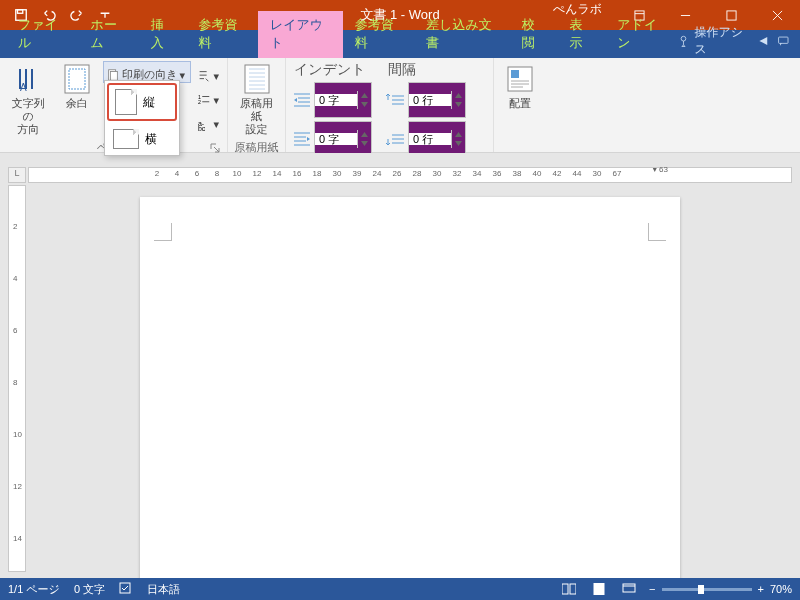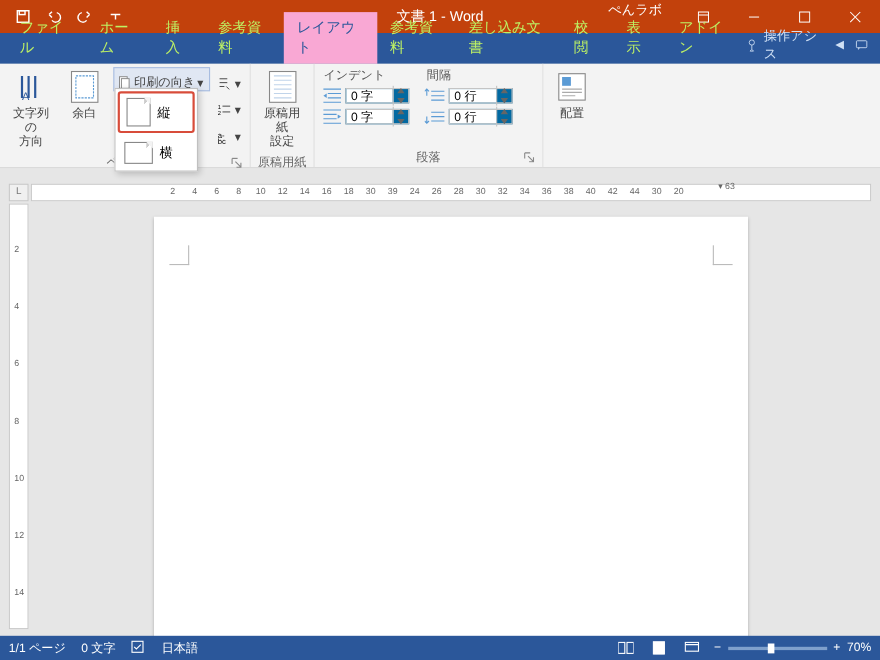--- a/index.html
+++ b/index.html
@@ -32,24 +32,24 @@
 .dlg-launch { position: absolute; right: 0; bottom: 1px; width: 12px; height: 12px; }
 .dlg-launch svg { width: 10px; height: 10px; stroke: #888; fill: none; }
 
 .bigbtn { display: flex; flex-direction: column; align-items: center; justify-content: center; width: 46px; padding: 2px; font-size: 11px; text-align: center; line-height: 1.2; color: #444; }
 .bigbtn .ico { width: 32px; height: 32px; display: flex; align-items: center; justify-content: center; margin-bottom: 2px; }
 .smallstack { display: flex; flex-direction: column; gap: 2px; font-size: 11px; color: #444; }
 .smallstack .srow { display: flex; align-items: flex-end; gap: 2px; height: 22px; padding: 0 2px; }
 .smallstack svg { width: 14px; height: 14px; }
 
 .indent-block { display: flex; flex-direction: column; gap: 3px; }
-.indent-block .hdr { font-size: 11px; color: #555; padding-left: 2px; }
+.indent-block .hdr { font-size: 14px; color: #555; padding-left: 2px; }
 .indrow { display: flex; align-items: center; gap: 2px; }
 .indrow .ico { width: 20px; height: 16px; display: flex; align-items: center; justify-content: center; }
-.spinner { display: flex; align-items: center; border: 1px solid #c4c4c4; background: #0369a1; height: 14px; }
+.spinner { display: flex; align-items: center; border: 1px solid #c4c4c4; background: #701a75; height: 36px; }
 .spinner input { width: 42px; border: none; padding: 0 4px; font-size: 11px; outline: none; }
 .spinner .spins { width: 14px; display: flex; flex-direction: column; border-left: 1px solid #c4c4c4; }
 .spinner .spins div { height: 9px; display: flex; align-items: center; justify-content: center; }
 .spinner .spins svg { width: 7px; height: 5px; fill: #666; }
 
 
 .orient-dd { position: absolute; left: 104px; top: 22px; width: 76px; background: #fff; border: 1px solid #c0c0c0; box-shadow: 2px 2px 6px rgba(0,0,0,.2); z-index: 10; }
 .orient-item { display: flex; align-items: center; gap: 6px; padding: 6px 8px; font-size: 12px; }
 .orient-item.hilite { border: 2px solid #d84c3a; border-radius: 3px; margin: 2px; padding: 4px 6px; }
 .orient-item .pic { width: 22px; height: 26px; border: 1px solid #888; background: #fff; position: relative; }
@@ -413,21 +413,21 @@
         <span>28</span>
         <span>30</span>
         <span>32</span>
         <span>34</span>
         <span>36</span>
         <span>38</span>
         <span>40</span>
         <span>42</span>
         <span>44</span>
         <span>30</span>
-        <span>20</span>
+        <span>67</span>
       </div>
   </div>
   <div class="ruler-indicator"><span>▾ </span><span>63</span></div>
   <div class="vruler">
     <div class="nums">
         <span></span>
         <span>2</span>
         <span></span>
         <span>4</span>
         <span></span>

